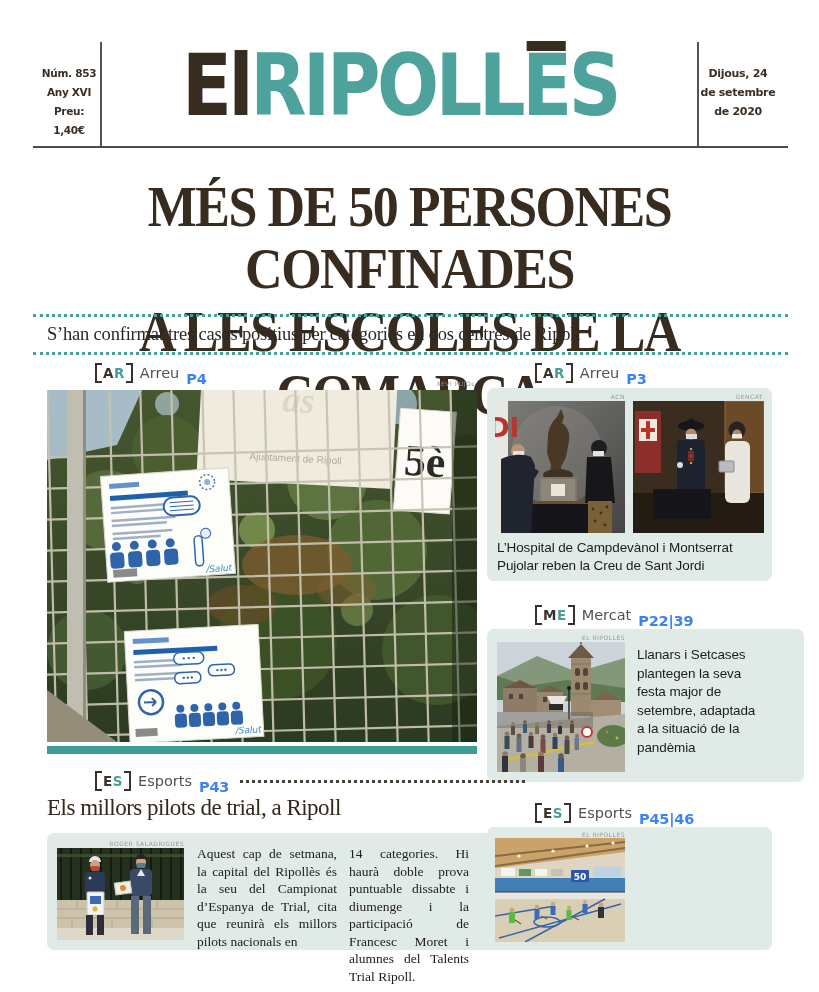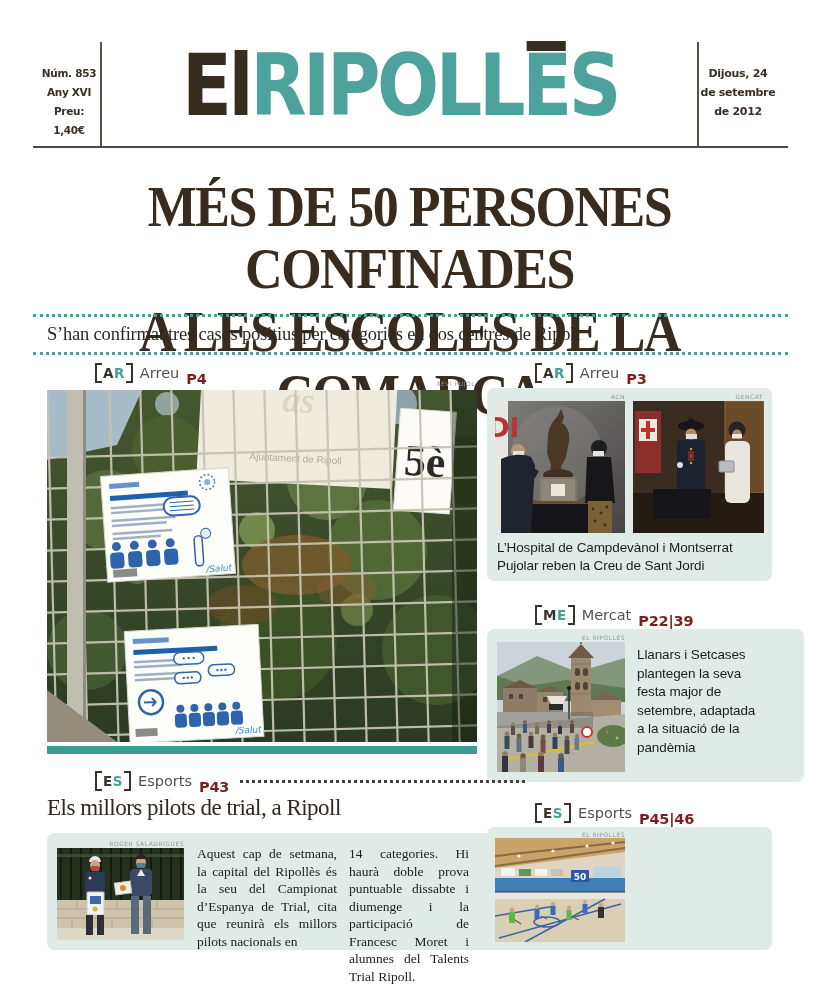--- a/index.html
+++ b/index.html
@@ -33,21 +33,21 @@
     font:400 18.5px/26px "Liberation Serif",serif;letter-spacing:-0.2px;color:#2c2721;}
 
   
   .sec-hdr{display:flex;align-items:center;gap:7px;height:22px;padding-left:48px;}
   .sec-badge{position:relative;padding:2px 8px;font:700 13.5px/16px "DejaVu Sans",sans-serif;letter-spacing:.5px;}
   .sec-badge::before,.sec-badge::after{content:"";position:absolute;top:0;bottom:0;width:5px;}
   .sec-badge::before{left:0;border:2px solid #38322a;border-right:none;}
   .sec-badge::after{right:0;border:2px solid #38322a;border-left:none;}
   .b1{color:#38322a;} .b2{color:#45a099;}
   .sec-label{font:400 14.5px "DejaVu Sans",sans-serif;color:#515150;}
-  .sec-page{font:700 14.5px "DejaVu Sans",sans-serif;letter-spacing:-0.2px;color:#7f1d1d;margin-top:12px;}
+  .sec-page{font:700 14.5px "DejaVu Sans",sans-serif;letter-spacing:-0.2px;color:#3b82f6;margin-top:12px;}
   .dot-fill{flex:1;height:0;border-top:3px dotted #46423a;margin-left:4px;}
 
   
   .credit{font:400 6px "DejaVu Sans",sans-serif;color:#979792;letter-spacing:.5px;text-align:right;}
   .teal-bar{left:47px;top:746px;width:430px;height:8px;background:#3d9d95;}
   .tbox{background:#e0ebe8;border-radius:7px;}
   .caption{font:400 13.5px/18px "Liberation Sans",sans-serif;letter-spacing:-0.1px;color:#1c1c1a;}
   .serif-head{font:400 23px/28px "Liberation Serif",serif;letter-spacing:-0.5px;color:#31281e;}
   .bodytext{font:400 13.5px/17.5px "Liberation Serif",serif;color:#23201c;
     text-align:justify;hyphens:auto;-webkit-hyphens:auto;}
@@ -66,21 +66,21 @@
   <div class="abs vline" style="left:100px;"></div>
 
   <div class="abs logo">
     <span class="logo-el">El</span><span class="logo-main"><span>RIPOLL</span><span class="logo-e"><span>E</span><i class="accent-bar"></i></span><span>S</span></span>
   </div>
 
   <div class="abs vline" style="left:697px;"></div>
   <div class="abs mast-date">
     <div>Dijous, 24</div>
     <div>de setembre</div>
-    <div>de 2012</div>
+    <div>de 2020</div>
   </div>
   <div class="abs mast-rule"></div>
 
   <div class="abs headline">
     <div>MÉS DE 50 PERSONES CONFINADES</div>
     <div>A LES ESCOLES DE LA COMARCA</div>
   </div>
   <div class="abs dotted-teal dr1"></div>
   <div class="abs subhead">S’han confirmat tres casos positius per categories en dos centres de Ripoll</div>
   <div class="abs dotted-teal dr2"></div>

